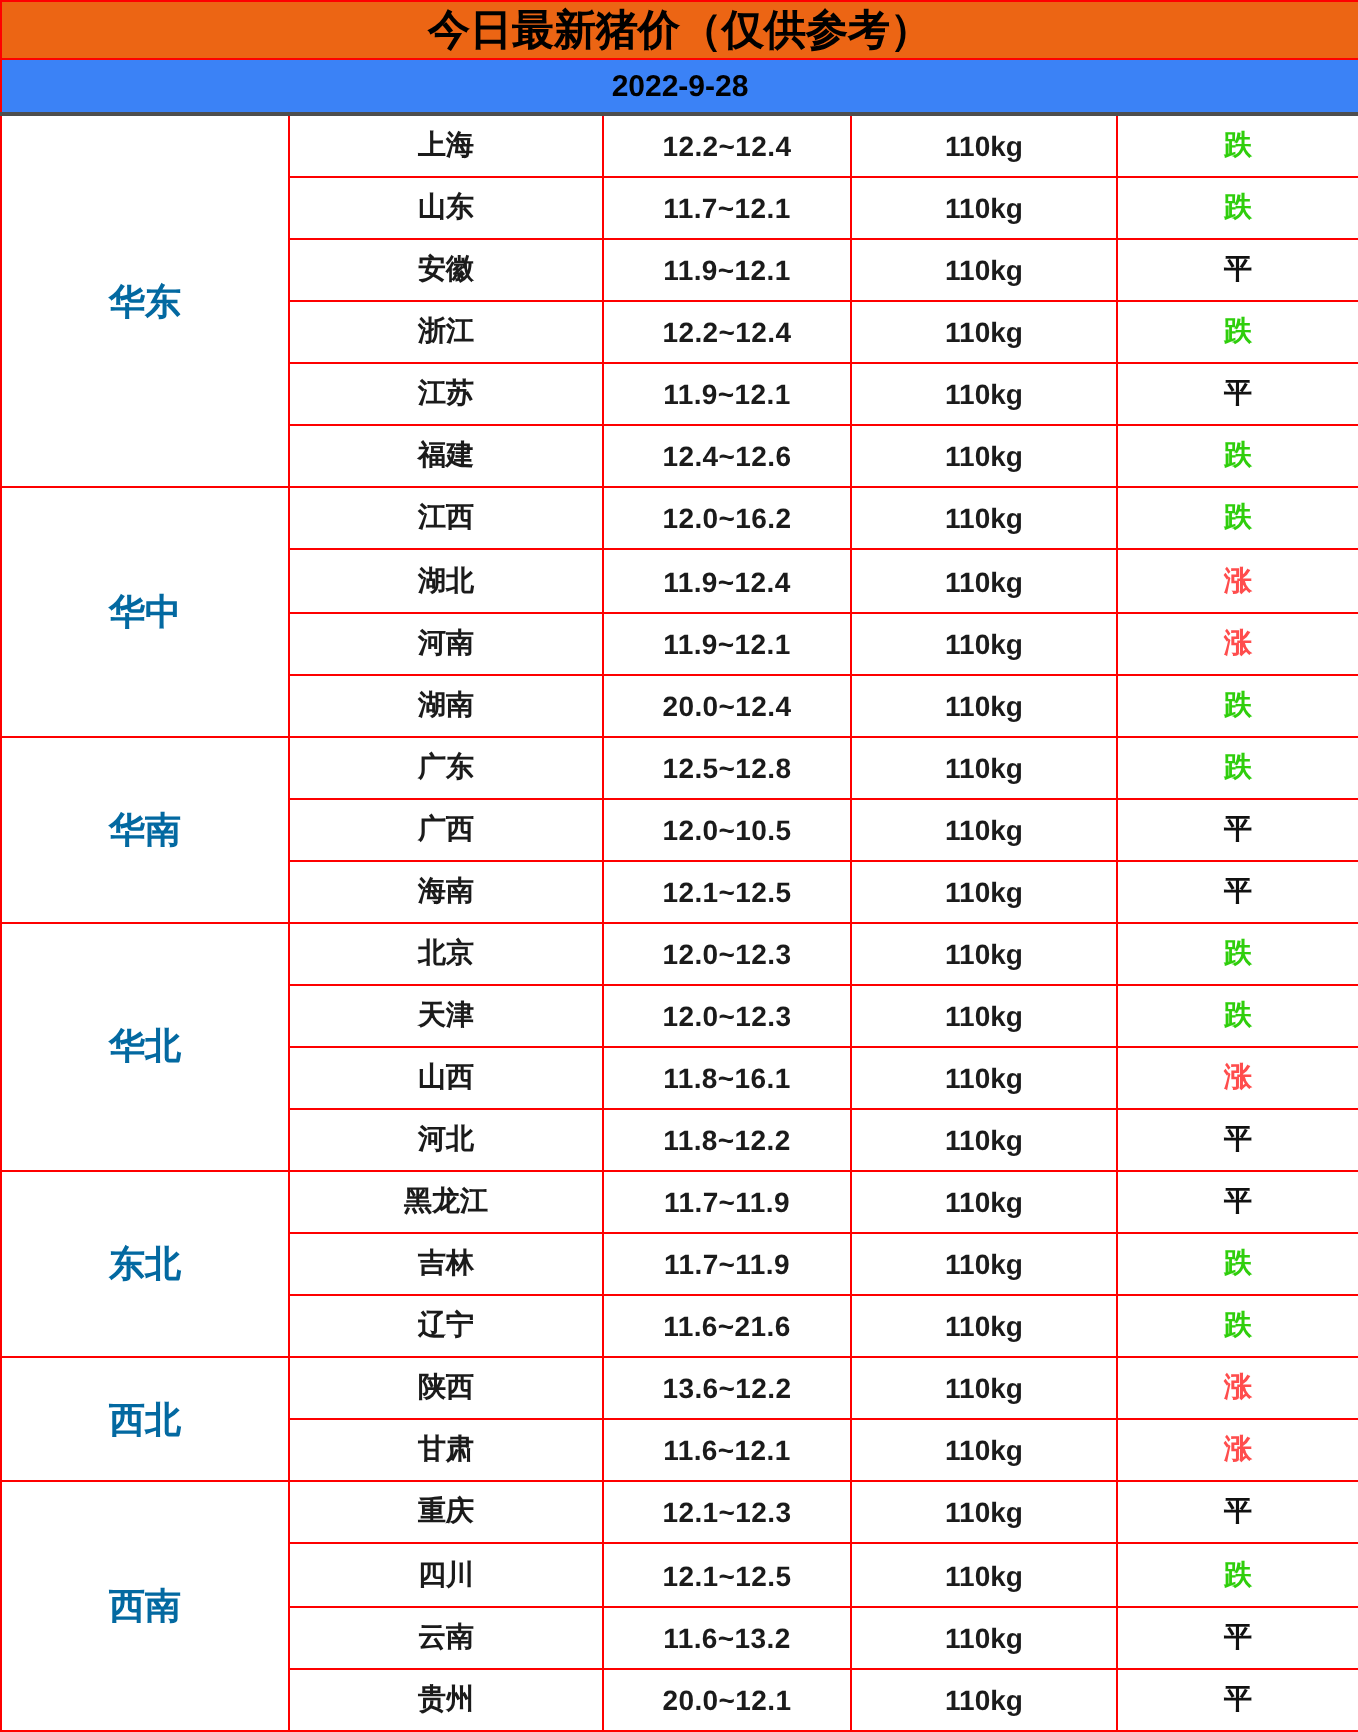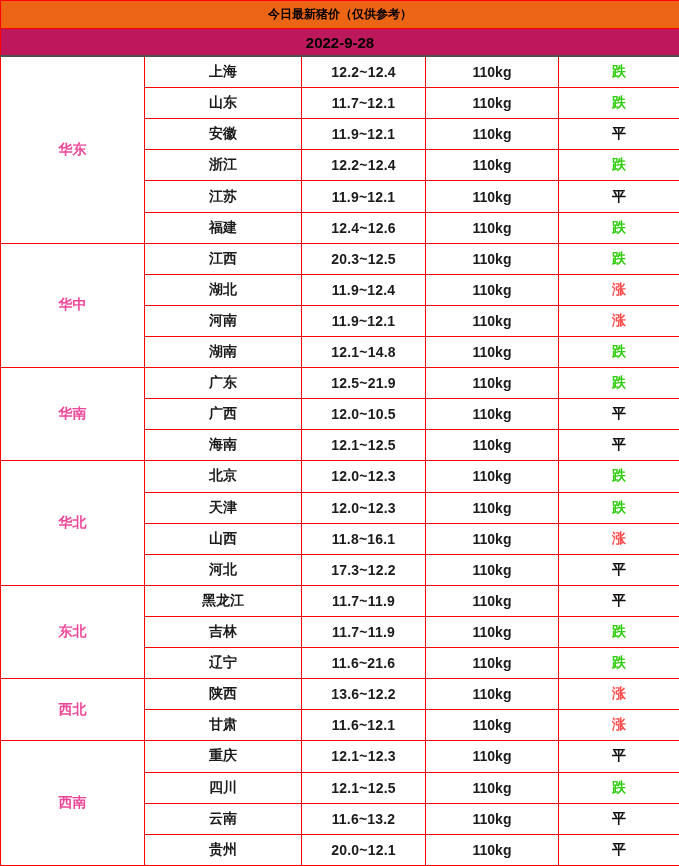--- a/index.html
+++ b/index.html
@@ -11,28 +11,28 @@
     width: 679px; height: 866px;
     border-collapse: collapse; table-layout: fixed;
   }
   .price-table th, .price-table td {
     border: 1.5px solid #fe0000;
     text-align: center; vertical-align: middle;
     font-weight: 700; color: #1b1b1b;
     padding: 0; overflow: hidden; white-space: nowrap;
   }
   th.title-cell {
-    height: 27px; background: #ec6514; color: #000000; font-size: 12px;
+    height: 27px; background: #ec6514; color: #000000; font-size: 21px;
   }
   th.date-cell {
-    height: 26px; background: #be185d; color: #000000; font-size: 15px;
+    height: 26px; background: #3b82f6; color: #000000; font-size: 15px;
     border-bottom: 2.5px solid #4e4e4e;
   }
   .price-table td { font-size: 14px; height: 29px; }
-  td.region-cell   { font-size: 14px; color: #ec4899; }
+  td.region-cell   { font-size: 18px; color: #0369a1; }
   td.price-cell    { letter-spacing: 0.2px; }
   td.trend-cell[data-trend="down"] { color: #2fce0c; }
   td.trend-cell[data-trend="up"]   { color: #ff4d4d; }
   td.trend-cell[data-trend="flat"] { color: #111111; }
 </style>
 </head>
 <body>
 
 <div class="page">
   <table class="price-table">
@@ -87,47 +87,47 @@
       <tr>
         <td class="province-cell">福建</td>
         <td class="price-cell">12.4~12.6</td>
         <td class="weight-cell">110kg</td>
         <td class="trend-cell" data-trend="down">跌</td>
       </tr>
 
       <tr>
         <td class="region-cell" rowspan="4">华中</td>
         <td class="province-cell">江西</td>
-        <td class="price-cell">20.3~12.5</td>
+        <td class="price-cell">12.0~16.2</td>
         <td class="weight-cell">110kg</td>
         <td class="trend-cell" data-trend="down">跌</td>
       </tr>
       <tr>
         <td class="province-cell">湖北</td>
         <td class="price-cell">11.9~12.4</td>
         <td class="weight-cell">110kg</td>
         <td class="trend-cell" data-trend="up">涨</td>
       </tr>
       <tr>
         <td class="province-cell">河南</td>
         <td class="price-cell">11.9~12.1</td>
         <td class="weight-cell">110kg</td>
         <td class="trend-cell" data-trend="up">涨</td>
       </tr>
       <tr>
         <td class="province-cell">湖南</td>
-        <td class="price-cell">12.1~14.8</td>
+        <td class="price-cell">20.0~12.4</td>
         <td class="weight-cell">110kg</td>
         <td class="trend-cell" data-trend="down">跌</td>
       </tr>
 
       <tr>
         <td class="region-cell" rowspan="3">华南</td>
         <td class="province-cell">广东</td>
-        <td class="price-cell">12.5~21.9</td>
+        <td class="price-cell">12.5~12.8</td>
         <td class="weight-cell">110kg</td>
         <td class="trend-cell" data-trend="down">跌</td>
       </tr>
       <tr>
         <td class="province-cell">广西</td>
         <td class="price-cell">12.0~10.5</td>
         <td class="weight-cell">110kg</td>
         <td class="trend-cell" data-trend="flat">平</td>
       </tr>
       <tr>
@@ -151,21 +151,21 @@
         <td class="trend-cell" data-trend="down">跌</td>
       </tr>
       <tr>
         <td class="province-cell">山西</td>
         <td class="price-cell">11.8~16.1</td>
         <td class="weight-cell">110kg</td>
         <td class="trend-cell" data-trend="up">涨</td>
       </tr>
       <tr>
         <td class="province-cell">河北</td>
-        <td class="price-cell">17.3~12.2</td>
+        <td class="price-cell">11.8~12.2</td>
         <td class="weight-cell">110kg</td>
         <td class="trend-cell" data-trend="flat">平</td>
       </tr>
 
       <tr>
         <td class="region-cell" rowspan="3">东北</td>
         <td class="province-cell">黑龙江</td>
         <td class="price-cell">11.7~11.9</td>
         <td class="weight-cell">110kg</td>
         <td class="trend-cell" data-trend="flat">平</td>

